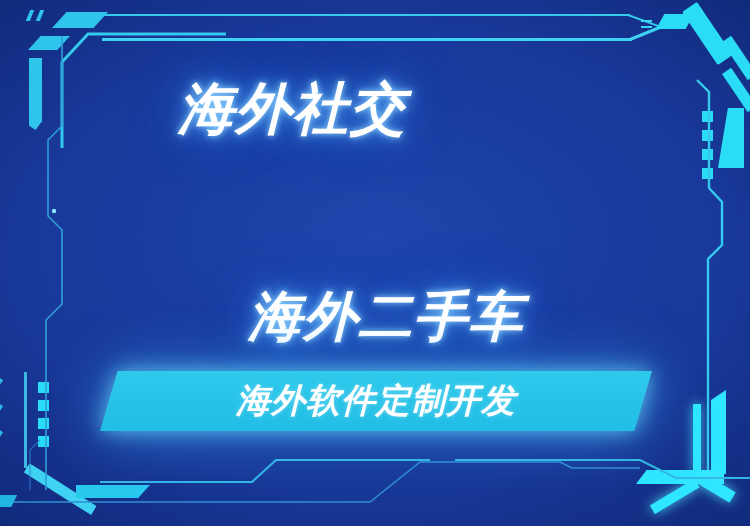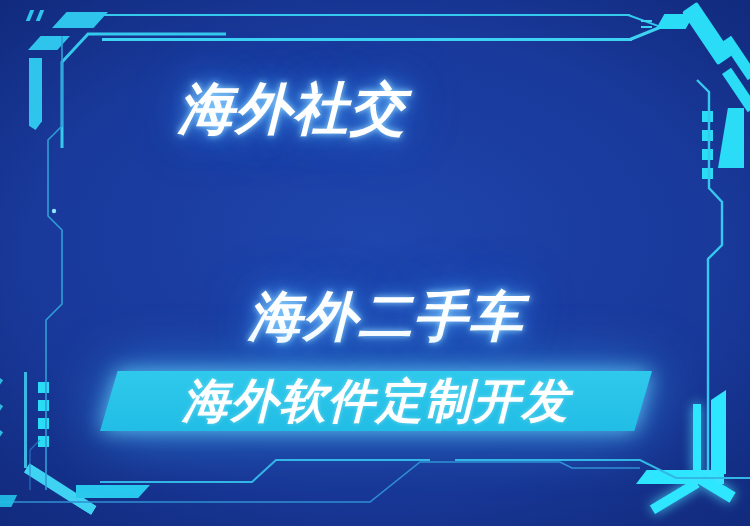--- a/index.html
+++ b/index.html
@@ -65,21 +65,21 @@
     background: linear-gradient(180deg, #2fc9ec 0%, #22bde5 100%);
     clip-path: polygon(3.2% 0%, 100% 0%, 96.8% 100%, 0% 100%);
   }
   #banner-label {
     position: absolute;
     left: 0; right: 0; top: 0; bottom: 0;
     display: flex;
     align-items: center;
     justify-content: center;
     color: #ffffff;
-    font-size: 47px;
+    font-size: 34px;
     font-weight: 900;
     font-style: italic;
     letter-spacing: 0.03em;
     white-space: nowrap;
     text-shadow: 0 0 4px rgba(255,255,255,0.35);
   }
 
   
   .hline { position: absolute; background: #3fd2f2; }
 

